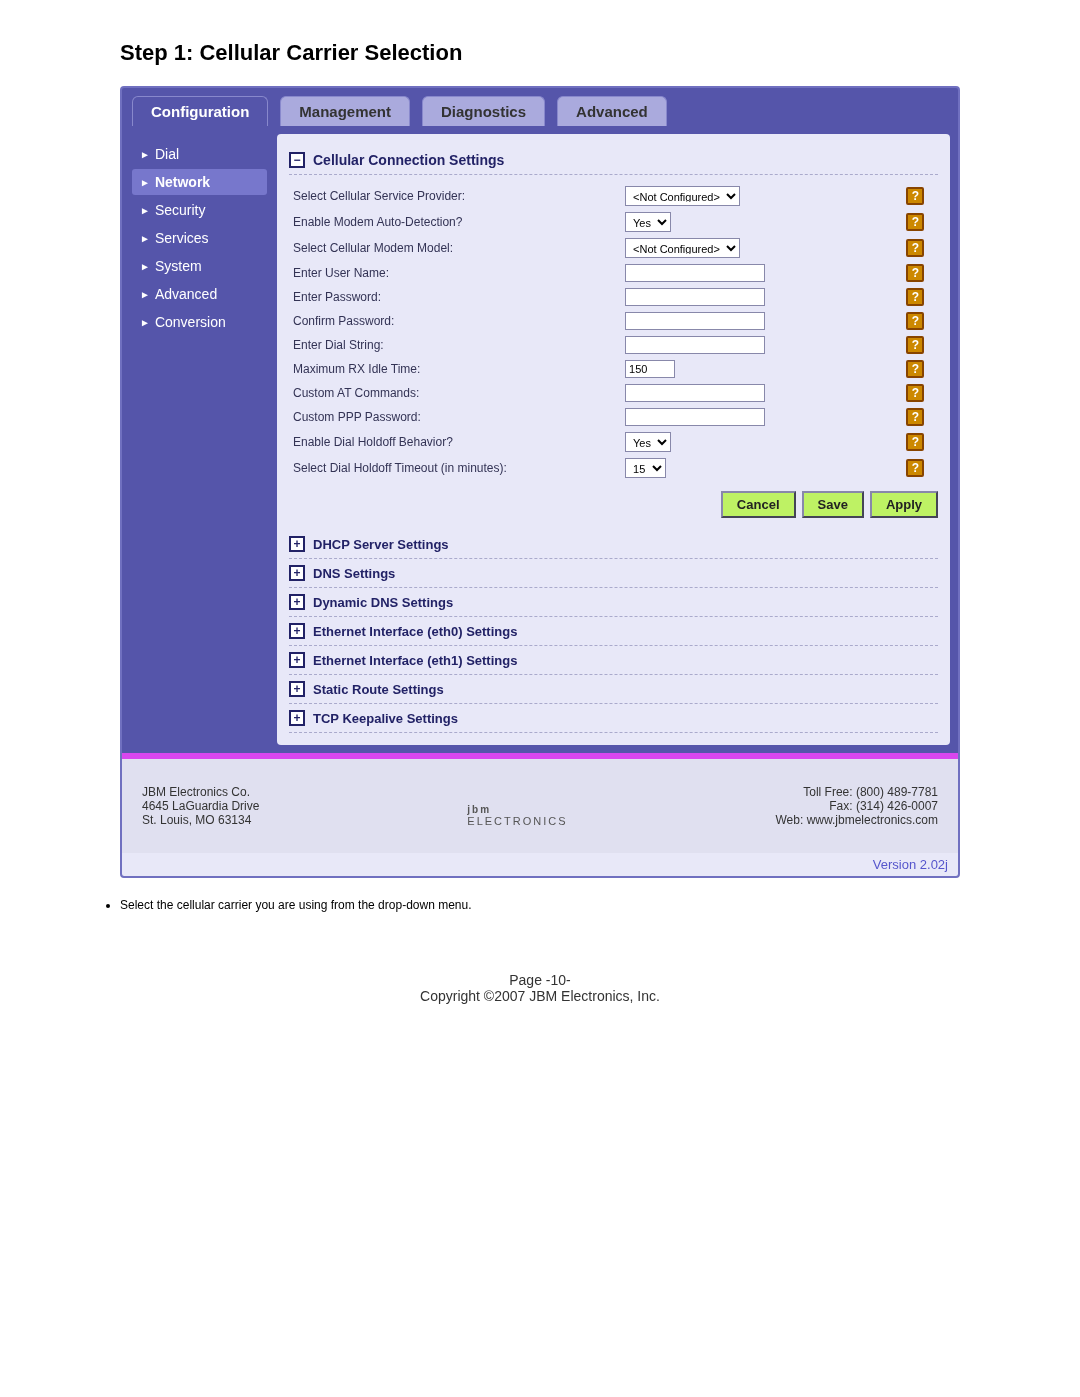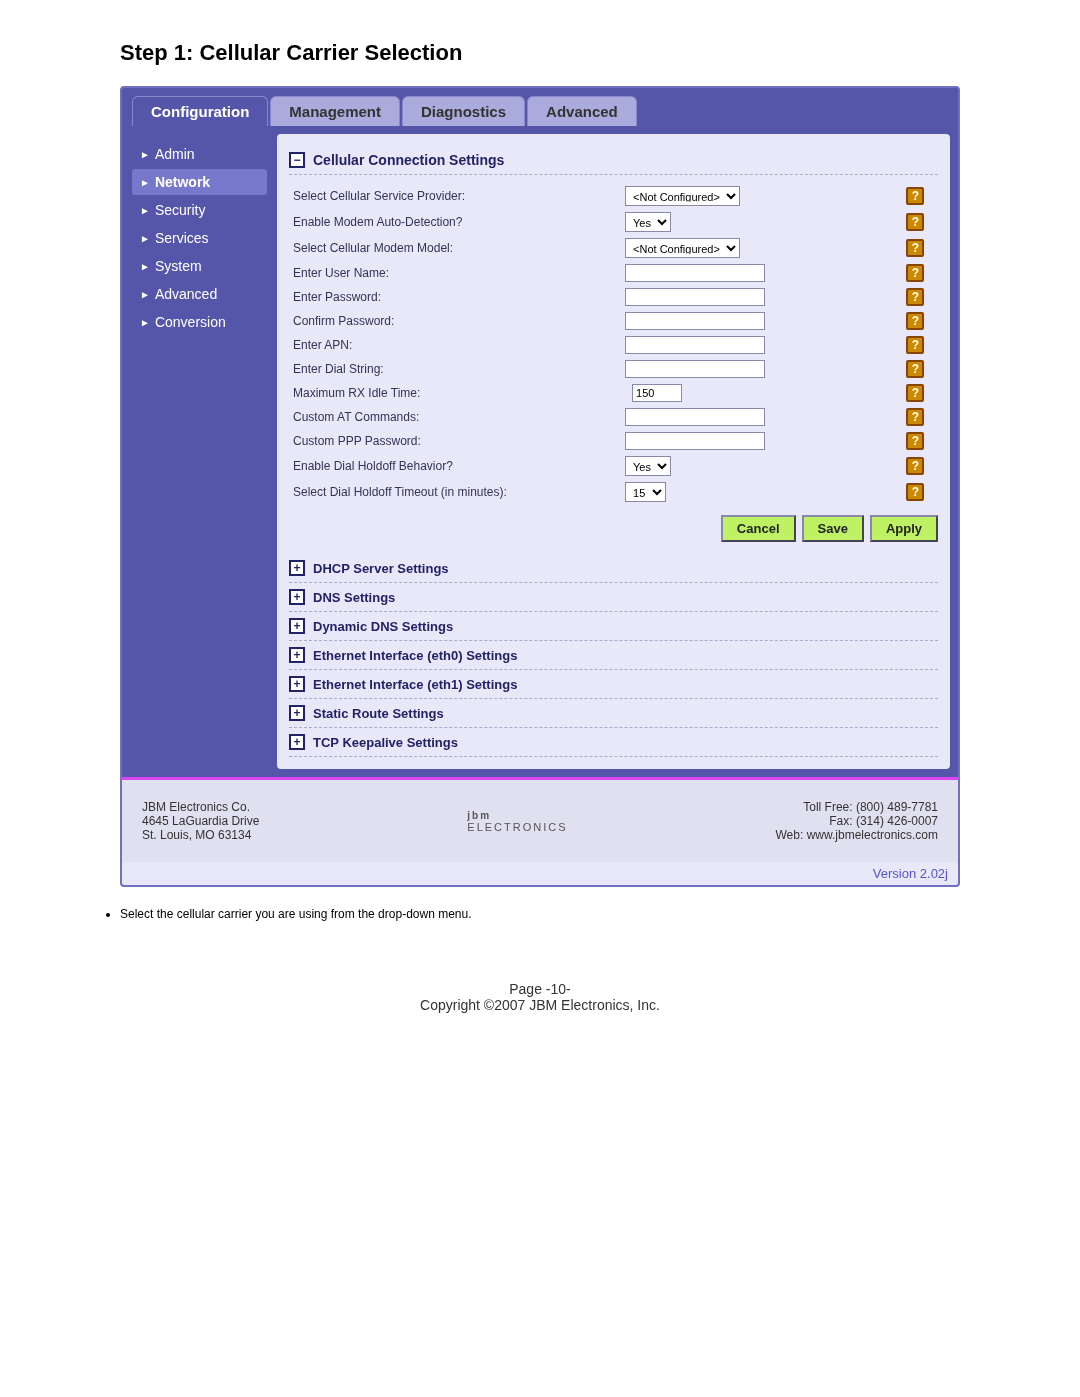--- a/index.html
+++ b/index.html
@@ -25,21 +25,21 @@
       border-radius: 4px;
       background: #5555aa;
       overflow: hidden;
     }
     
     .tab-bar {
       display: flex;
       align-items: flex-end;
       background: transparent;
       padding: 8px 0 0 10px;
-      gap: 2px;
+      gap: 12px;
     }
     .tab {
       padding: 6px 18px;
       border-radius: 6px 6px 0 0;
       font-size: 15px;
       font-weight: bold;
       cursor: pointer;
       border: 1px solid #8888cc;
       border-bottom: none;
     }
@@ -170,46 +170,45 @@
       padding: 3px;
       background: #fff;
     }
     .form-input-num {
       width: 50px;
       height: 18px;
       border: 1px solid #8888aa;
       font-size: 11px;
       padding: 1px 3px;
       background: #fff;
-      margin-left: 7px;
     }
     
     .button-row {
       display: flex;
       justify-content: flex-end;
       gap: 6px;
       margin: 8px 0 12px 0;
     }
     .btn {
       padding: 4px 14px;
       font-size: 13px;
       font-weight: bold;
       border: 2px outset #8888aa;
       background: #bef264;
       cursor: pointer;
       color: #222;
     }
     
     .footer-bar {
       background: #e0e0f0;
-      border-top: 3px solid #d946ef;
-      padding: 20px 20px;
+      border-top: 6px solid #d946ef;
+      padding: 26px 20px;
       display: flex;
       justify-content: space-between;
-      align-items: center;
+      align-items: flex-end;
       font-size: 12px;
       color: #333;
     }
     .footer-logo {
       font-size: 28px;
       font-weight: bold;
       color: #333;
       font-style: italic;
     }
     .footer-logo span {
@@ -275,21 +274,21 @@
     <div class="tab inactive">Management</div>
     <div class="tab inactive">Diagnostics</div>
     <div class="tab inactive">Advanced</div>
   </div>
 
   <div class="main-area">
 
     <div class="sidebar">
       <div class="sidebar-item">
         <span class="arrow">►</span>
-        <span>Admin</span>
+        <span>Dial</span>
       </div>
       <div class="sidebar-item active">
         <span class="arrow">►</span>
         <span>Network</span>
       </div>
       <div class="sidebar-item">
         <span class="arrow">►</span>
         <span>Security</span>
       </div>
       <div class="sidebar-item">
@@ -381,29 +380,20 @@
           <tr>
             <td class="label-cell">Confirm Password:</td>
             <td class="input-cell">
               <input type="password" class="form-input" value="" style="">
             </td>
             <td class="help-cell">
               <span class="help-icon">?</span>
             </td>
           </tr>
 
-          <tr>
-            <td class="label-cell">Enter APN:</td>
-            <td class="input-cell">
-              <input type="text" class="form-input" value="" style="">
-            </td>
-            <td class="help-cell">
-              <span class="help-icon">?</span>
-            </td>
-          </tr>
 
           <tr>
             <td class="label-cell">Enter Dial String:</td>
             <td class="input-cell">
               <input type="text" class="form-input" value="" style="">
             </td>
             <td class="help-cell">
               <span class="help-icon">?</span>
             </td>
           </tr>

